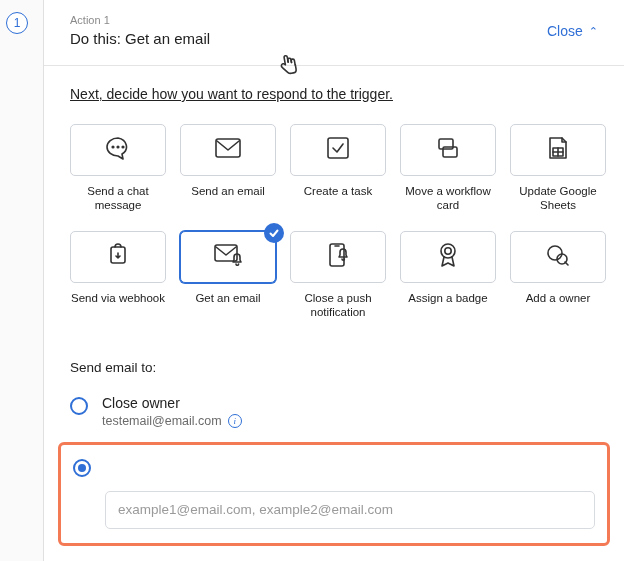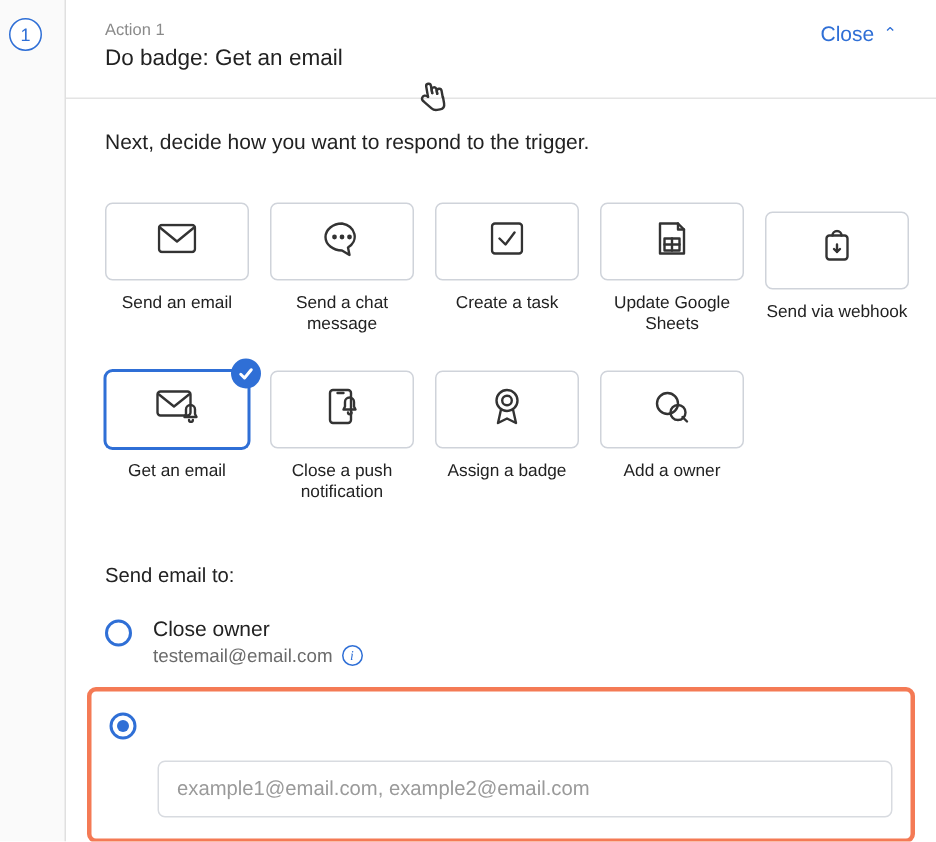--- a/index.html
+++ b/index.html
@@ -33,21 +33,21 @@
   }
   .panel {
     position: absolute;
     left: 44px; top: 0;
     right: 0;
     bottom: 0;
     background: #fff;
   }
   .panel-header {
     display: flex;
-    align-items: flex-start;
+    align-items: center;
     justify-content: space-between;
     padding: 14px 26px 18px 26px;
     border-bottom: 1px solid #e4e4e4;
   }
   .panel-header-left { }
   .action-label {
     font-size: 11px;
     color: #8a8a8a;
     margin-bottom: 4px;
   }
@@ -71,21 +71,22 @@
     transform: rotate(-10deg);
     z-index: 5;
     pointer-events: none;
   }
   .panel-body {
     padding: 20px 26px 20px 26px;
   }
   .prompt {
     font-size: 14px;
     color: #222;
-    margin-bottom: 33px;
+    margin-bottom: 22px;
+    text-decoration: underline;
   }
   .tiles {
     display: grid;
     grid-template-columns: repeat(5, 96px);
     gap: 12px 14px;
     margin-bottom: 40px;
   }
   .tile-wrap { position: relative; }
   .tile {
     width: 96px; height: 52px;
@@ -201,21 +202,21 @@
 
 <div class="left-rail">
   <div class="step-circle">1</div>
 </div>
 
 <div class="panel">
 
   <div class="panel-header">
     <div class="panel-header-left">
       <div class="action-label">Action 1</div>
-      <div class="action-title">Do badge: Get an email</div>
+      <div class="action-title">Do this: Get an email</div>
     </div>
     <div class="close-link">
       <span>Close</span>
       <span class="chev-up">⌃</span>
     </div>
   </div>
 
   <div class="cursor-hand">
     <svg width="22" height="26" viewBox="0 0 22 26" fill="none" stroke="#333" stroke-width="1.6" stroke-linecap="round" stroke-linejoin="round">
       <path d="M8 12 V5 a1.6 1.6 0 0 1 3.2 0 V10"></path>
@@ -224,46 +225,55 @@
       <path d="M8 12 c-1.5-1.8-3.2-1.4-4 0 c-0.6 1 0 2 1 3 l4 5 c1 1.2 2 1.6 3.5 1.6 h2 c2.4 0 3.3-1.4 3.3-3.6 V14"></path>
     </svg>
   </div>
 
   <div class="panel-body">
     <div class="prompt">Next, decide how you want to respond to the trigger.</div>
 
     <div class="tiles" id="tiles-container">
         <div class="tile-wrap">
           <div class="tile">
-            <span><svg width="26" height="20" viewBox="0 0 26 20" stroke="#333" stroke-width="1.6" fill="none" stroke-linecap="round" stroke-linejoin="round">
-                <rect x="1" y="1" width="24" height="18" rx="2"></rect>
-                <path d="M2 3 L13 12 L24 3"></path>
-              </svg></span>
-          </div>
-          <div class="tile-label">Send an email</div>
-        </div>
-        <div class="tile-wrap">
-          <div class="tile">
             <span><svg width="26" height="24" viewBox="0 0 26 24" stroke="#333" stroke-width="1.6" fill="none" stroke-linecap="round" stroke-linejoin="round">
                 <path d="M13 2 a11 9 0 1 0 0 18 l5 3 -1-5 a11 9 0 0 0 -4-16z"></path>
                 <circle cx="8" cy="11" r="0.8" fill="#333"></circle>
                 <circle cx="13" cy="11" r="0.8" fill="#333"></circle>
                 <circle cx="18" cy="11" r="0.8" fill="#333"></circle>
               </svg></span>
           </div>
           <div class="tile-label">Send a chat message</div>
         </div>
         <div class="tile-wrap">
           <div class="tile">
+            <span><svg width="26" height="20" viewBox="0 0 26 20" stroke="#333" stroke-width="1.6" fill="none" stroke-linecap="round" stroke-linejoin="round">
+                <rect x="1" y="1" width="24" height="18" rx="2"></rect>
+                <path d="M2 3 L13 12 L24 3"></path>
+              </svg></span>
+          </div>
+          <div class="tile-label">Send an email</div>
+        </div>
+        <div class="tile-wrap">
+          <div class="tile">
             <span><svg width="22" height="22" viewBox="0 0 22 22" stroke="#333" stroke-width="1.6" fill="none" stroke-linecap="round" stroke-linejoin="round">
                 <rect x="1" y="1" width="20" height="20" rx="2"></rect>
                 <path d="M6 11 L10 15 L16 7"></path>
               </svg></span>
           </div>
           <div class="tile-label">Create a task</div>
+        </div>
+        <div class="tile-wrap">
+          <div class="tile">
+            <span><svg width="26" height="22" viewBox="0 0 26 22" stroke="#333" stroke-width="1.6" fill="none" stroke-linecap="round" stroke-linejoin="round">
+                <rect x="4" y="2" width="14" height="10" rx="1.5"></rect>
+                <rect x="8" y="10" width="14" height="10" rx="1.5"></rect>
+              </svg></span>
+          </div>
+          <div class="tile-label">Move a workflow card</div>
         </div>
         <div class="tile-wrap">
           <div class="tile">
             <span><svg width="20" height="24" viewBox="0 0 20 24" stroke="#333" stroke-width="1.6" fill="none" stroke-linecap="round" stroke-linejoin="round">
                 <path d="M2 2 h12 l4 4 v16 h-16 z"></path>
                 <path d="M14 2 v4 h4"></path>
                 <rect x="5" y="12" width="10" height="8"></rect>
                 <path d="M10 12 v8 M5 16 h10"></path>
               </svg></span>
           </div>

